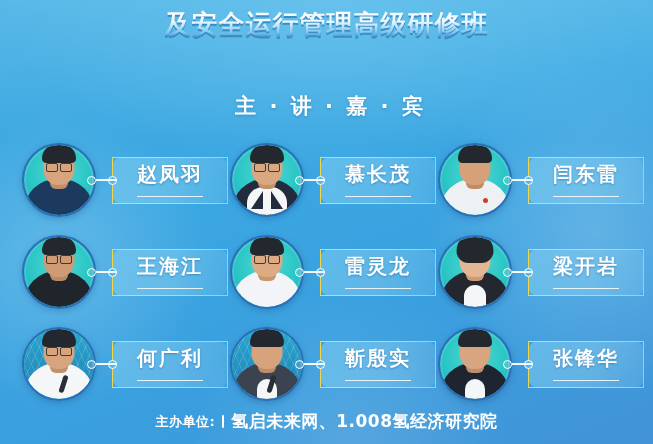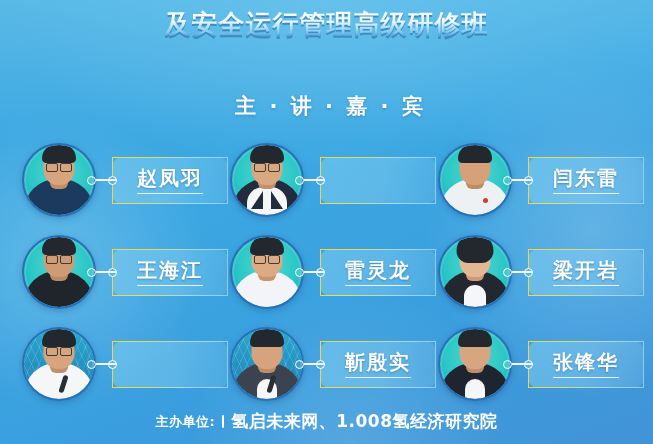--- a/index.html
+++ b/index.html
@@ -174,21 +174,21 @@
     background:linear-gradient(100deg, rgba(126,206,240,.55) 0%, rgba(150,216,244,.38) 55%, rgba(150,216,244,.18) 100%);
     border:1.6px solid transparent;
     border-image:linear-gradient(100deg,#f2d64a 0%,#e7d968 32%,#9fd9f2 70%,#8ecdf0 100%) 1;
     display:flex; align-items:center; justify-content:center;
     z-index:2;
   }
   .name-pill .nm{
     font-family:"DejaVu Sans",sans-serif;
     font-size:20px; font-weight:bold; color:#ffffff;
     letter-spacing:2px; line-height:22px;
-    padding-bottom:4px;
+    padding-bottom:11px;
     border-bottom:1.5px solid rgba(255,255,255,.85);
     text-shadow:0 1px 2px rgba(30,95,150,.5);
     white-space:nowrap;
   }
   .name-pill .pill-dot{
     position:absolute; left:-5px; top:50%; margin-top:-4.5px;
     width:9px; height:9px; border-radius:50%;
     border:1.6px solid #ffffff; background:#59b6e4;
   }
 
@@ -259,20 +259,21 @@
           <div class="p-hair"></div>
           <div class="p-glasses"></div>
         </div>
       </div>
       <div class="connector">
           <div class="dot"></div>
           <div class="line"></div>
         </div>
       <div class="name-pill">
         <span class="pill-dot"></span>
+        <span class="nm">慕长茂</span>
       </div>
     </div>
 
     <div class="speaker">
       <div class="avatar">
         <div class="av-inner">
           <div class="p-body" style="background:#eef1f4"></div>
           <div class="p-neck" style="background:#bf8c64"></div>
           <div class="p-head" style="background:#d6a078"></div>
           <div class="p-hair"></div>
@@ -360,20 +361,21 @@
           <div class="p-glasses"></div>
           <div class="p-mic"></div>
         </div>
       </div>
       <div class="connector">
           <div class="dot"></div>
           <div class="line"></div>
         </div>
       <div class="name-pill">
         <span class="pill-dot"></span>
+        <span class="nm">何广利</span>
       </div>
     </div>
 
     <div class="speaker">
       <div class="avatar">
         <div class="av-inner">
           <div class="stage-bg"></div>
           <div class="stage-num">'21</div>
           <div class="p-body" style="background:#3c4350"></div>
           <div class="p-shirt" style="width:20px;height:24px"></div>

